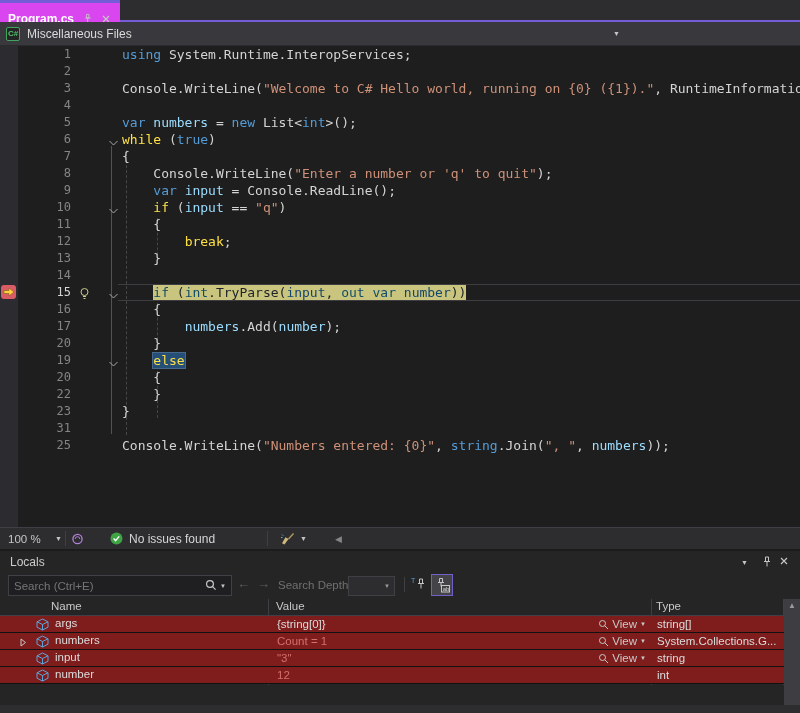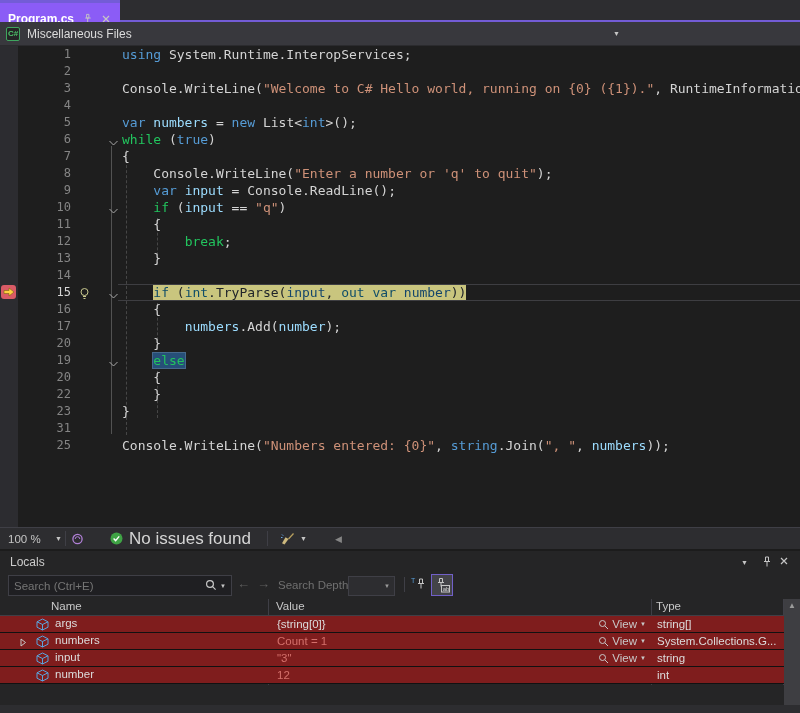--- a/index.html
+++ b/index.html
@@ -1,21 +1,21 @@
 <!DOCTYPE html>
 <html><head>
 <meta charset="utf-8">
 <style>
   * { margin:0; padding:0; box-sizing:border-box; }
   html,body { width:800px; height:713px; overflow:hidden; background:#1e1e1e;
               font-family:"Liberation Sans", sans-serif; }
 
   
   .tabbar { height:22px; background:#2d2d30; border-bottom:2px solid #735cd6; display:flex; }
-  .tab { height:35px; background:#8b5cf6; border-top:3px solid #735cd6; padding:0 9px 0 8px;
+  .tab { height:35px; background:#d946ef; border-top:3px solid #735cd6; padding:0 9px 0 8px;
          display:flex; align-items:center; gap:8px; }
   .tab-title { color:#ffffff; font-weight:bold; font-size:12px; }
 
   
   .navbar { height:24px; background:#38383d; display:flex; align-items:center;
             padding-left:6px; position:relative; border-bottom:1px solid #2b2b2e; }
   .cs-icon { width:14px; height:14px; border:1px solid #3fa55f; color:#4ec36b; font-size:8px;
              font-weight:bold; display:flex; align-items:center; justify-content:center;
              background:#252526; border-radius:2px; }
   .nav-label { color:#dcdcdc; font-size:12px; margin-left:7px; }
@@ -27,21 +27,21 @@
   .code-lines { position:absolute; top:0; left:0; right:0; }
   .cl { display:flex; height:17px; position:relative; }
   .ln { flex:0 0 76px; text-align:right; padding-right:5px;
         font:12px/17px "DejaVu Sans Mono", monospace; color:#858585; }
   .cl.hl .ln { color:#d6d6d6; }
   .gl { flex:0 0 46px; position:relative; }
   .gl .bulb { position:absolute; left:3px; top:2px; }
   .gl .chev { position:absolute; right:3px; top:3px; }
   .code { font:13px/17px "DejaVu Sans Mono", monospace; white-space:pre; color:#d4d4d4; }
 
-  .tk-k { color:#569cd6; } .tk-c { color:#22c55e; } .tk-v { color:#9cdcfe; }
+  .tk-k { color:#569cd6; } .tk-c { color:#fde047; } .tk-v { color:#9cdcfe; }
   .tk-s { color:#ce9178; } .tk-d { color:#d4d4d4; }
   .tk-sel { background:#264f78; box-shadow:0 0 0 1px #46698c; }
   .tk-hk { color:#0f4d68; background:#c9c57e; }
   .tk-hd { color:#20242a; background:#c9c57e; }
   .tk-hv { color:#14456b; background:#c9c57e; }
 
   .guide { position:absolute; width:0; border-left:1px dashed #464646; }
   .foldline { position:absolute; left:111px; width:0; border-left:1px solid #525252; }
   .curline-border { position:absolute; left:118px; right:0; height:17px; top:238px;
                     border-top:1px solid #3e3e42; border-bottom:1px solid #3e3e42; }
@@ -291,21 +291,21 @@
     <svg width="13" height="13">
         <circle cx="6.5" cy="7" r="4.6" fill="none" stroke="#b180d7" stroke-width="1.3"></circle>
         <path d="M4.2 7a2.3 2.3 0 0 1 4.6 0" fill="none" stroke="#b180d7"></path>
       </svg>
   </div>
   <div class="item" style="left:110px;">
     <svg width="13" height="13" style="margin-right:6px;">
         <circle cx="6.5" cy="6.5" r="6" fill="#3fa345"></circle>
         <path d="M3.6 6.6l2 2 3.6-4.2" stroke="#ffffff" stroke-width="1.4" fill="none"></path>
       </svg>
-    <span style="color:#d5d5d5;font-size:17px;">No issues found</span>
+    <span style="color:#d5d5d5;font-size:12px;">No issues found</span>
   </div>
   <div class="vsep" style="left:267px;"></div>
   <div class="item" style="left:280px;">
     <svg width="15" height="14">
         <path d="M13.5 1.5 8.5 7" stroke="#b9a15e" stroke-width="1.2"></path>
         <path d="M8.5 7 4.5 12.5l-2.5-1.3 3.5-6z" fill="#cdb97e"></path>
         <path d="M2 2.5l1.2 1.2M1 5.5h1.5" stroke="#6aa7e0"></path>
       </svg>
   </div>
   <div class="item" style="left:300px;font-size:7px;">▼</div>

